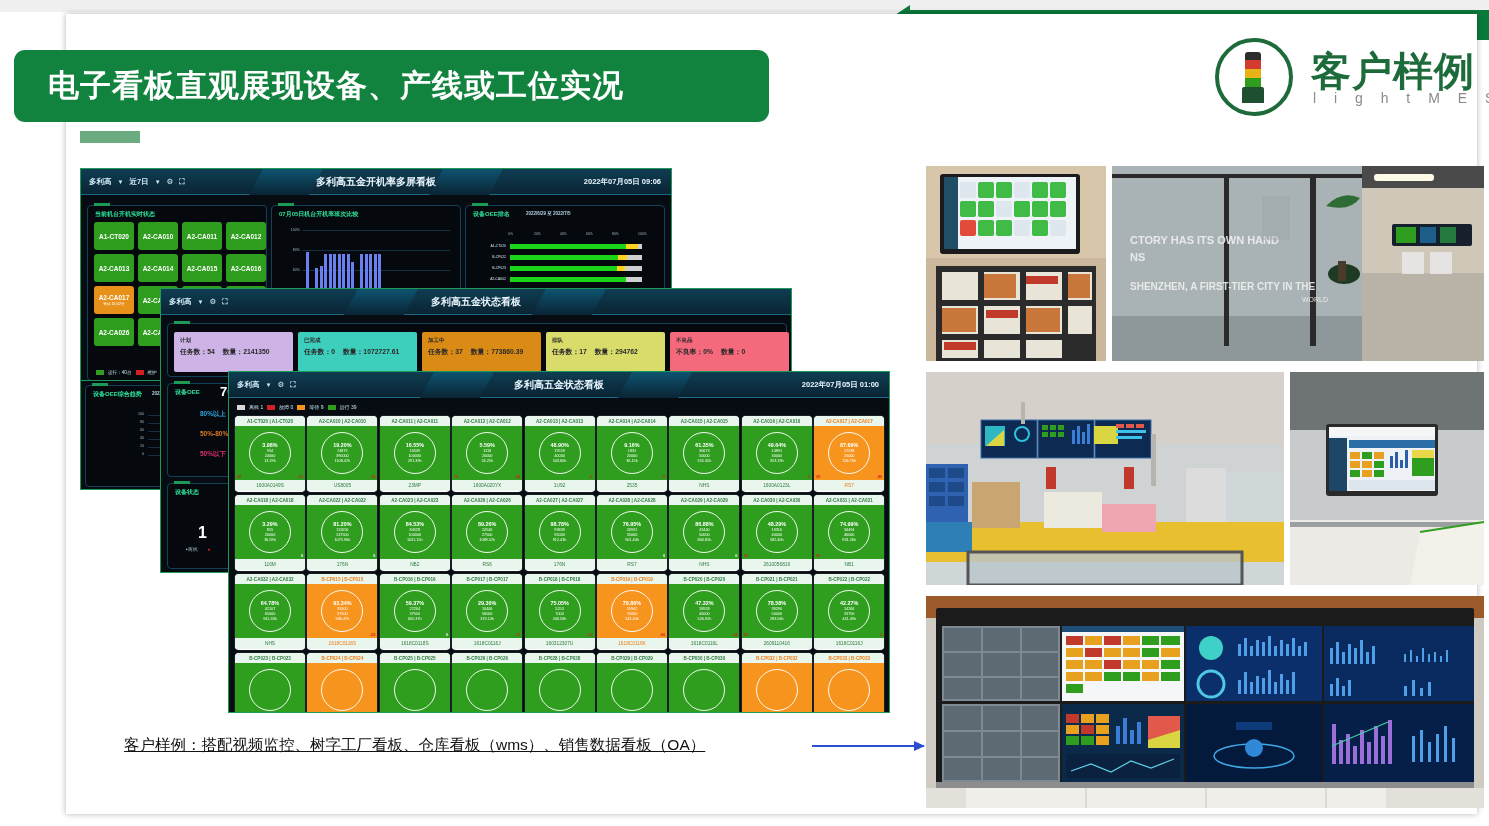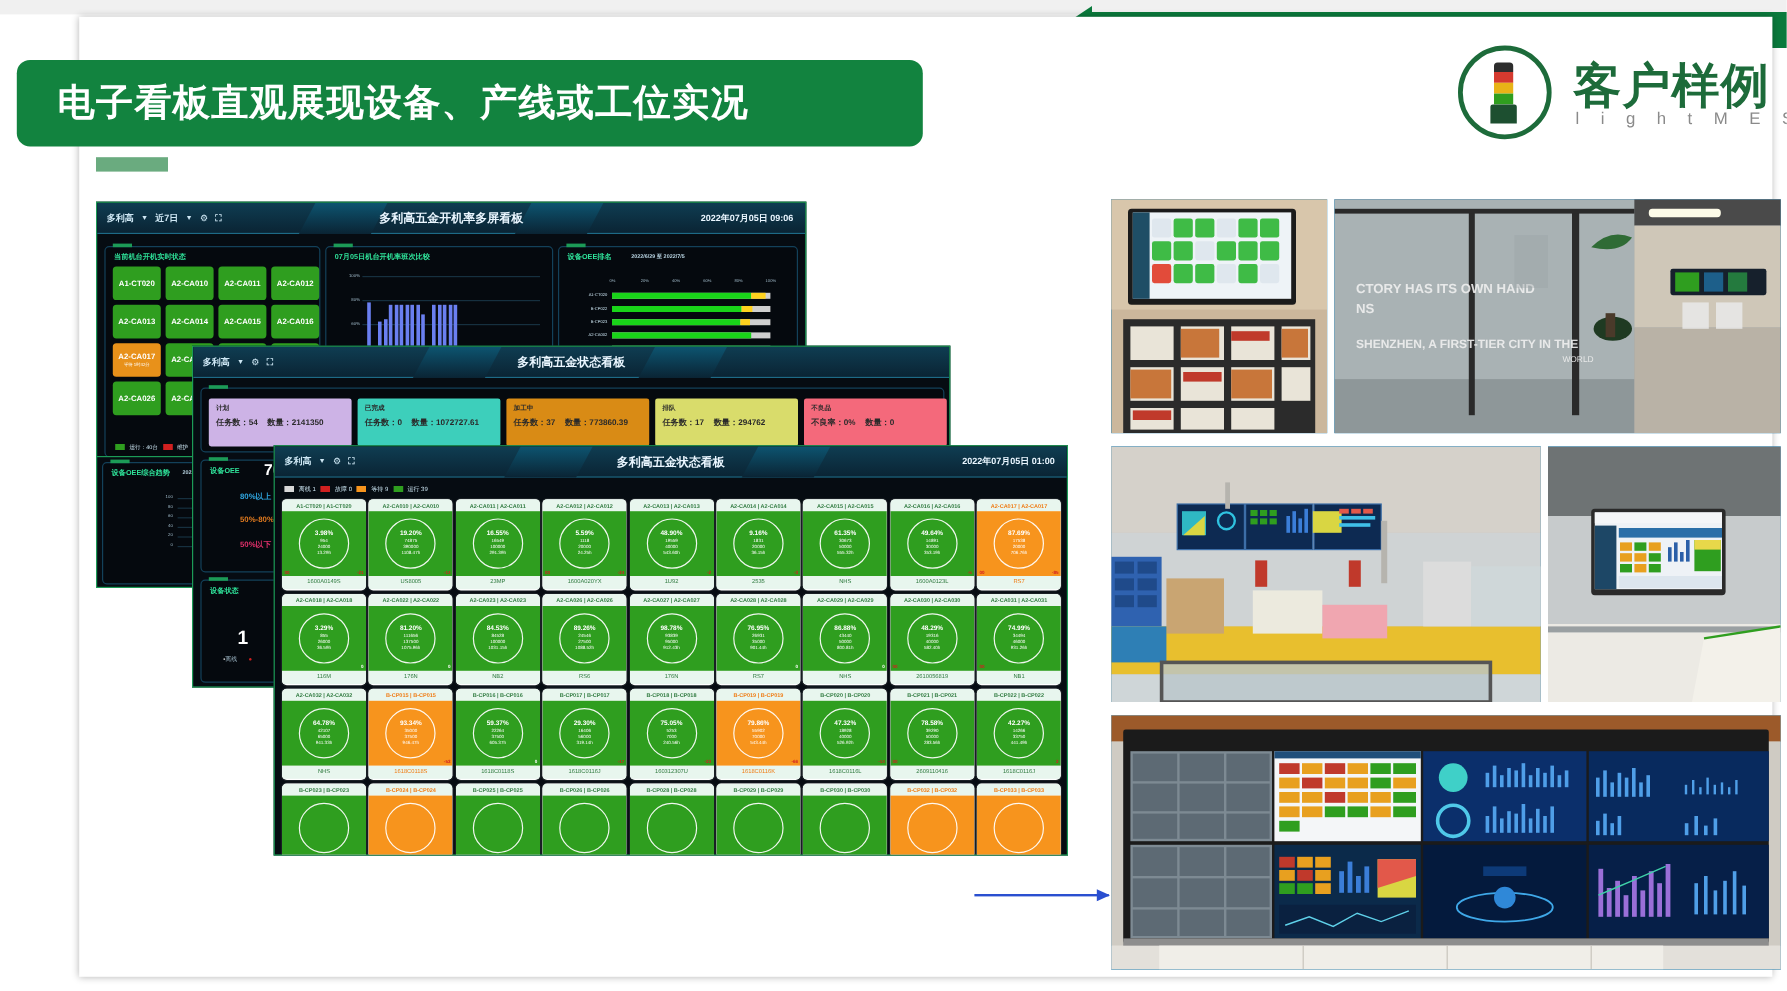--- a/index.html
+++ b/index.html
@@ -1235,15 +1235,16 @@
       <rect x="10" y="186" width="538" height="6" fill="#8d8d8d"></rect>
       <rect x="40" y="192" width="420" height="20" fill="#f0eee8"></rect>
       <g stroke="#c8c4bc" stroke-width="1">
         <line x1="160" y1="192" x2="160" y2="212"></line>
           <line x1="280" y1="192" x2="280" y2="212"></line>
           <line x1="400" y1="192" x2="400" y2="212"></line>
       </g>
     </svg>
   </div>
 
+  <div class="caption">客户样例：搭配视频监控、树字工厂看板、仓库看板（wms）、销售数据看板（OA）</div>
   <div class="cap-arrow"></div>
 
 </div>
 
 </body></html>

